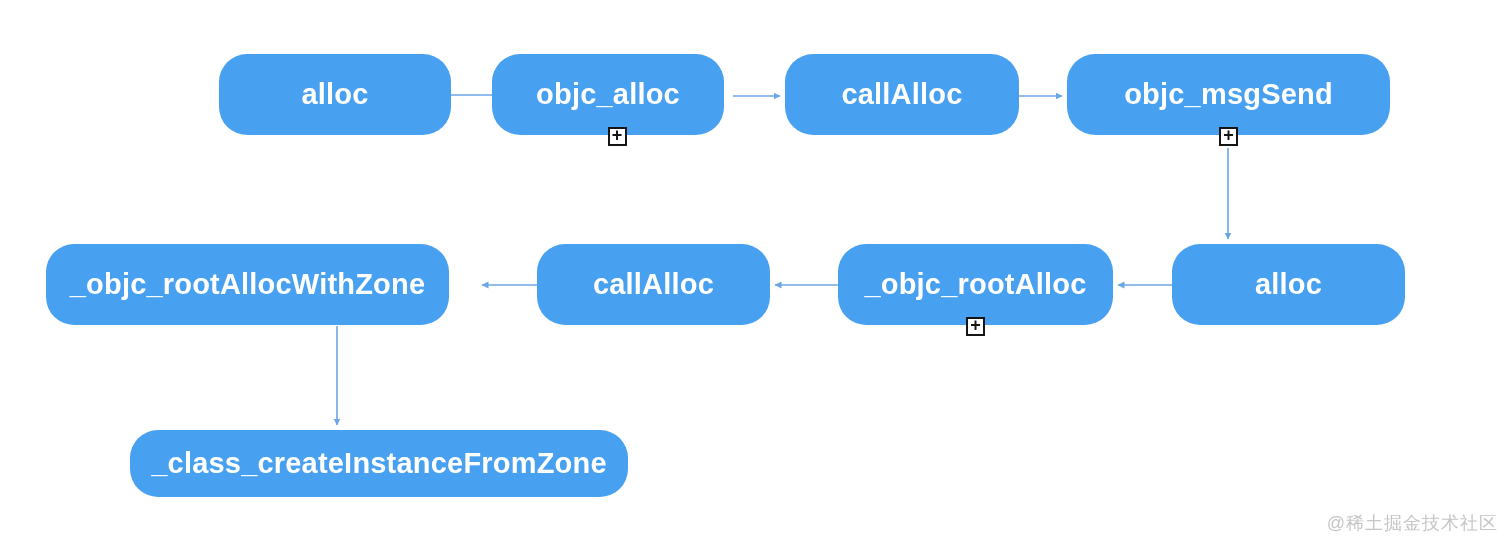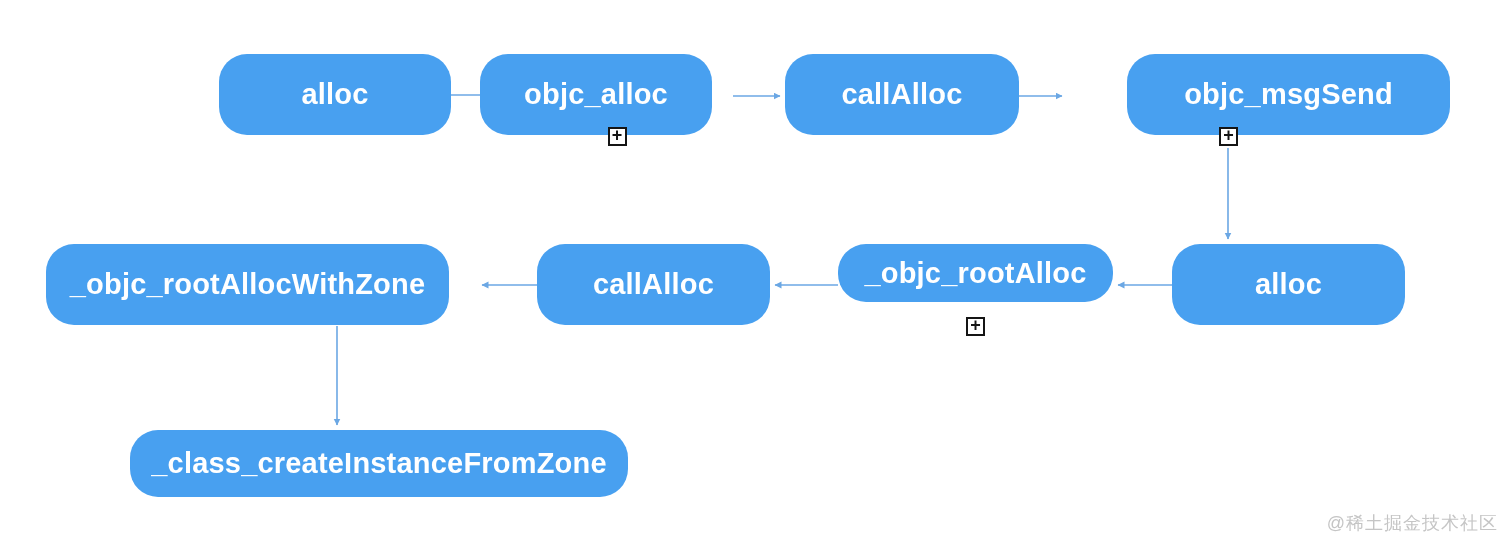--- a/index.html
+++ b/index.html
@@ -80,38 +80,38 @@
       <line x1="1228" y1="148" x2="1228" y2="239" stroke="#6BA7E4" stroke-width="1.6" marker-end="url(#arrow)"></line>
       <line x1="1172" y1="285" x2="1118" y2="285" stroke="#6BA7E4" stroke-width="1.6" marker-end="url(#arrow)"></line>
       <line x1="838" y1="285" x2="775" y2="285" stroke="#6BA7E4" stroke-width="1.6" marker-end="url(#arrow)"></line>
       <line x1="537" y1="285" x2="482" y2="285" stroke="#6BA7E4" stroke-width="1.6" marker-end="url(#arrow)"></line>
       <line x1="337" y1="326" x2="337" y2="425" stroke="#6BA7E4" stroke-width="1.6" marker-end="url(#arrow)"></line>
     </svg>
   <div id="nodes">
       <div class="node" style="left: 219px; top: 54px; width: 232px; height: 81px; background: rgb(72, 160, 240);">
         <span class="node-label" style="color: rgb(255, 255, 255);">alloc</span>
       </div>
-      <div class="node" style="left: 480px; top: 54px; width: 232px; height: 81px; background: rgb(72, 160, 240);">
+      <div class="node" style="left: 492px; top: 54px; width: 232px; height: 81px; background: rgb(72, 160, 240);">
         <span class="node-label" style="color: rgb(255, 255, 255);">objc_alloc</span>
       </div>
       <div class="expand" style="left: 607.5px; top: 127px; border-color: rgb(21, 21, 21); color: rgb(21, 21, 21);">+</div>
       <div class="node" style="left: 785px; top: 54px; width: 234px; height: 81px; background: rgb(72, 160, 240);">
         <span class="node-label" style="color: rgb(255, 255, 255);">callAlloc</span>
       </div>
-      <div class="node" style="left: 1127px; top: 54px; width: 323px; height: 81px; background: rgb(72, 160, 240);">
+      <div class="node" style="left: 1067px; top: 54px; width: 323px; height: 81px; background: rgb(72, 160, 240);">
         <span class="node-label" style="color: rgb(255, 255, 255);">objc_msgSend</span>
       </div>
       <div class="expand" style="left: 1219px; top: 127px; border-color: rgb(21, 21, 21); color: rgb(21, 21, 21);">+</div>
       <div class="node" style="left: 46px; top: 244px; width: 403px; height: 81px; background: rgb(72, 160, 240);">
         <span class="node-label" style="color: rgb(255, 255, 255);">_objc_rootAllocWithZone</span>
       </div>
       <div class="node" style="left: 537px; top: 244px; width: 233px; height: 81px; background: rgb(72, 160, 240);">
         <span class="node-label" style="color: rgb(255, 255, 255);">callAlloc</span>
       </div>
-      <div class="node" style="left: 838px; top: 244px; width: 275px; height: 58px; background: rgb(72, 160, 240);">
+      <div class="node" style="left: 838px; top: 244px; width: 275px; height: 81px; background: rgb(72, 160, 240);">
         <span class="node-label" style="color: rgb(255, 255, 255);">_objc_rootAlloc</span>
       </div>
       <div class="expand" style="left: 966px; top: 317px; border-color: rgb(21, 21, 21); color: rgb(21, 21, 21);">+</div>
       <div class="node" style="left: 1172px; top: 244px; width: 233px; height: 81px; background: rgb(72, 160, 240);">
         <span class="node-label" style="color: rgb(255, 255, 255);">alloc</span>
       </div>
       <div class="node" style="left: 130px; top: 430px; width: 498px; height: 67px; background: rgb(72, 160, 240);">
         <span class="node-label" style="color: rgb(255, 255, 255);">_class_createInstanceFromZone</span>
       </div>
     </div>

